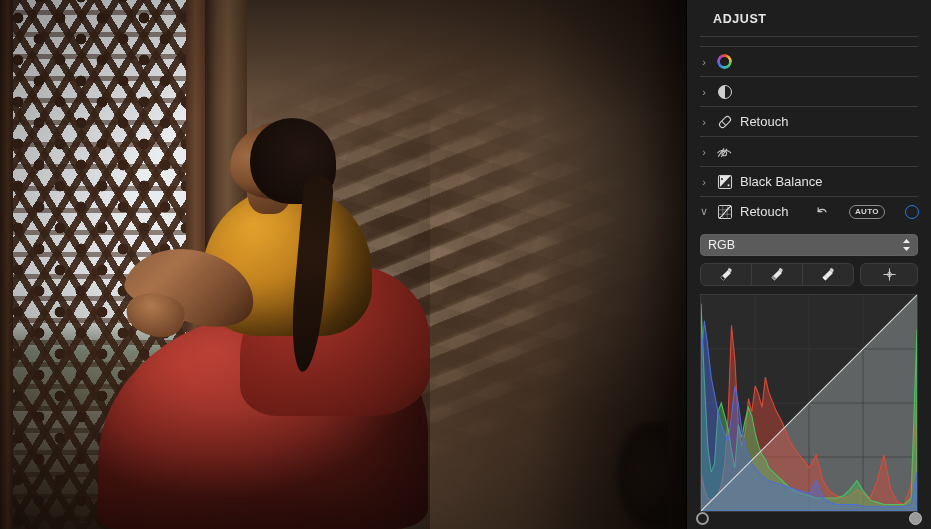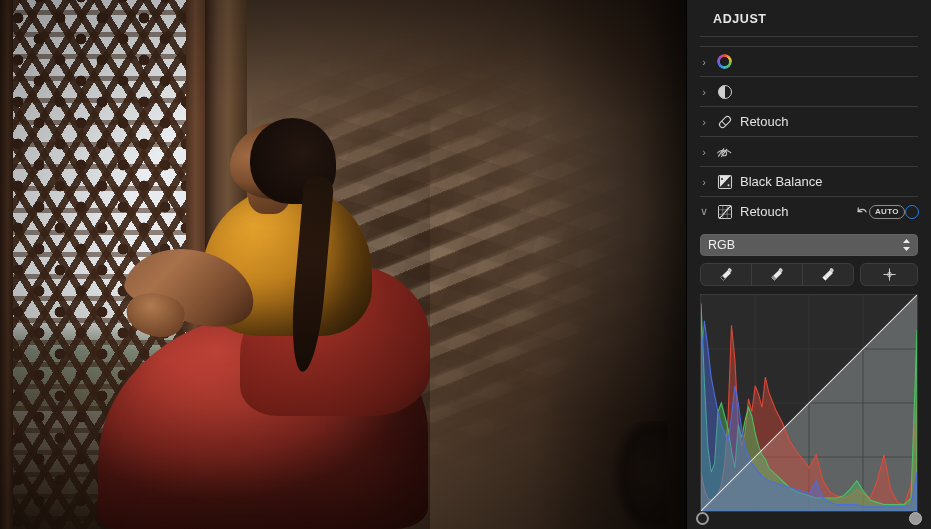--- a/index.html
+++ b/index.html
@@ -216,21 +216,21 @@
             mask: radial-gradient(circle, transparent 0 4.2px, #000 4.9px);
   }
   
   .halfc {
     width: 14px; height: 14px; border-radius: 50%;
     border: 1.3px solid #cfcfcf;
     background: linear-gradient(90deg, #cfcfcf 50%, transparent 50%);
   }
 
   
-  .acts { display: flex; align-items: center; gap: 0; }
+  .acts { display: flex; align-items: center; gap: 20px; }
   .undo-ico { width: 14px; height: 14px; color: #c9c9c9; }
   .auto-pill {
     border: 1px solid #8c8c8c; border-radius: 8px;
     font-size: 8px; font-weight: 700; letter-spacing: 0.4px;
     color: #d6d6d6; padding: 1.5px 5px 1.5px 5px; line-height: 9px;
   }
   .toggle-ring {
     width: 14px; height: 14px; border-radius: 50%;
     border: 1.8px solid #1d7ce8;
   }

